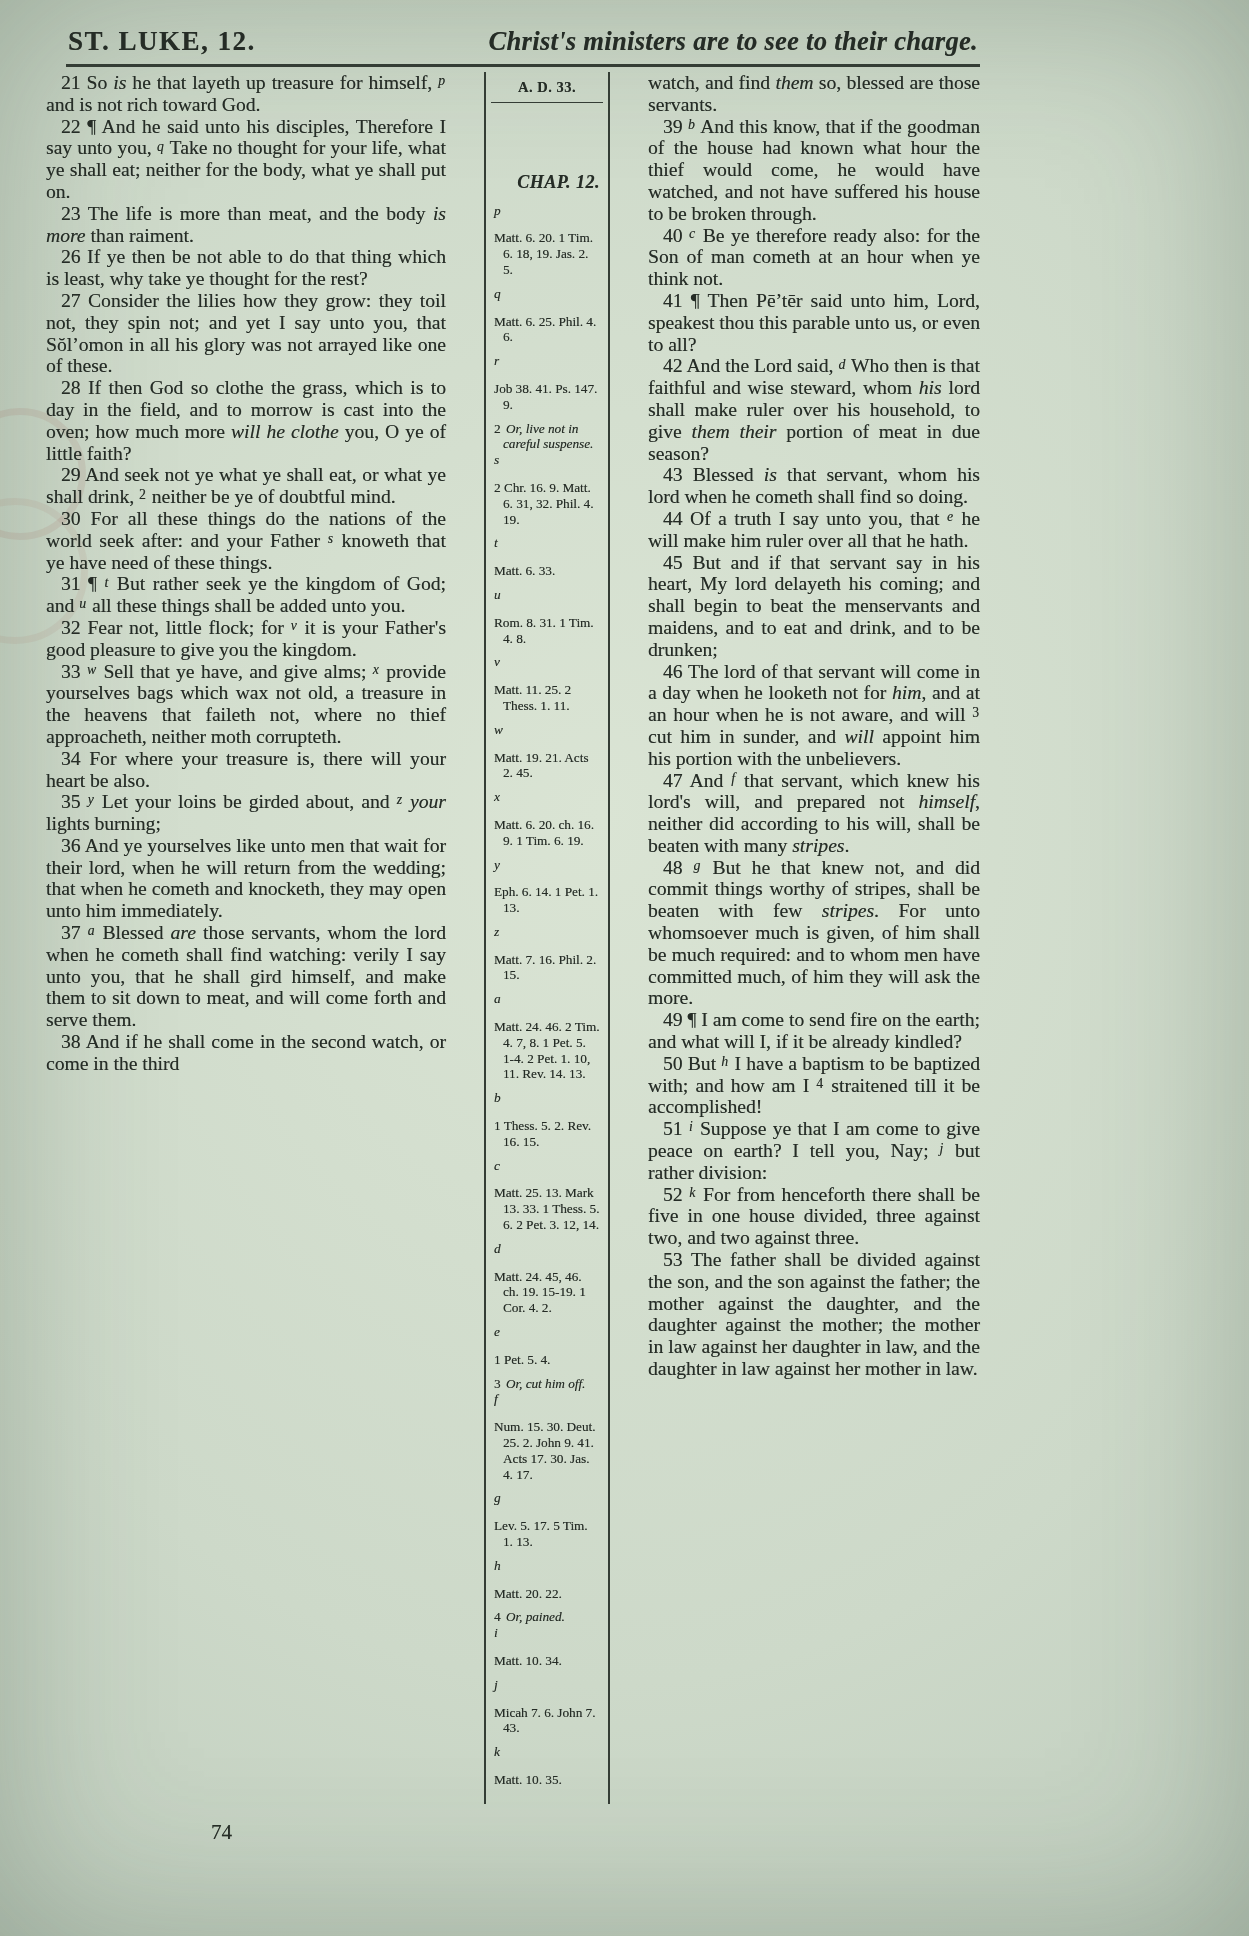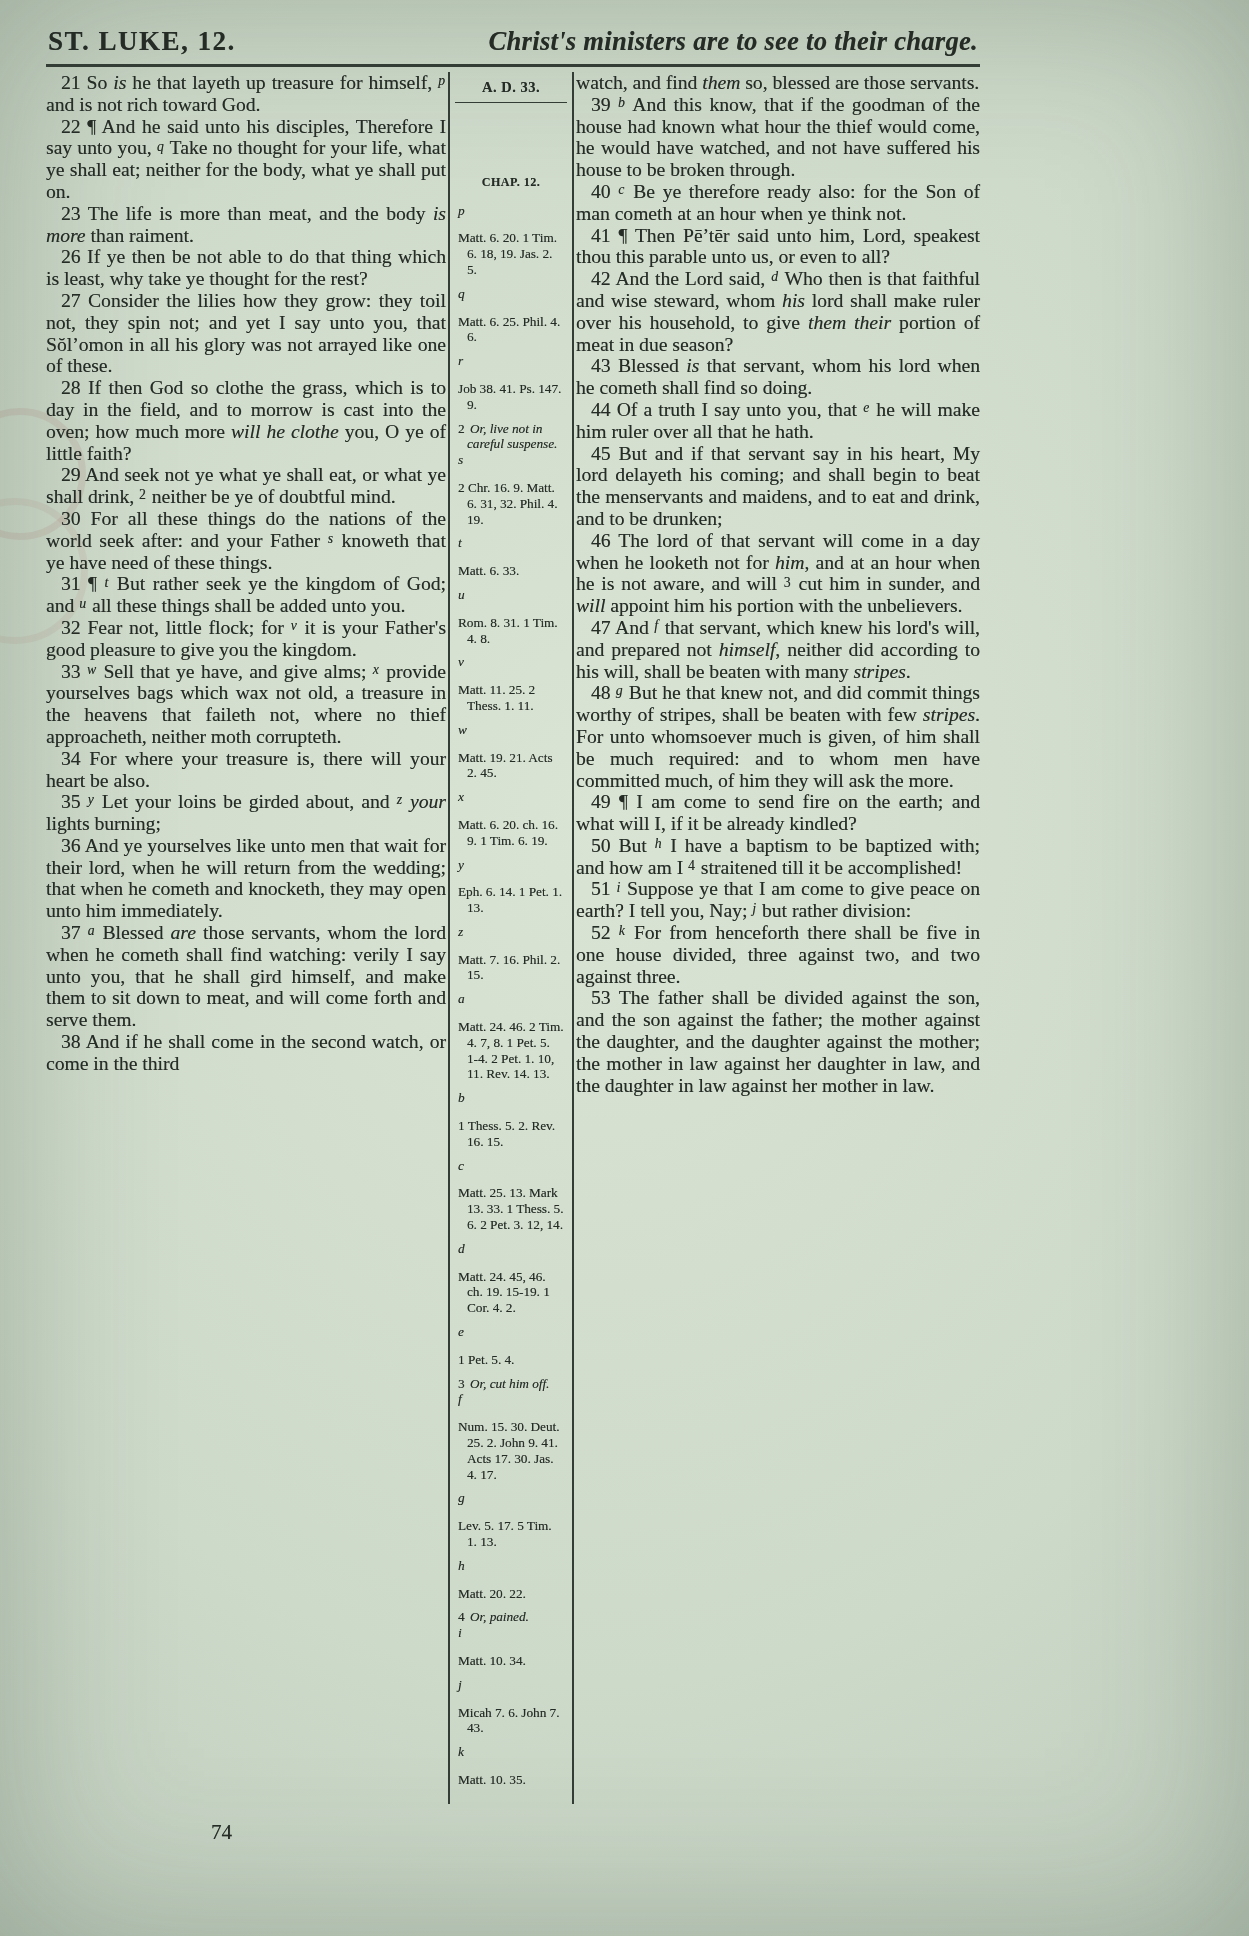--- a/index.html
+++ b/index.html
@@ -36,36 +36,37 @@
       width: 934px;
       text-shadow: 0.2px 0.2px 0.45px rgba(37, 44, 38, 0.50);
     }
 
     .header-row {
       display: flex;
       justify-content: space-between;
       align-items: flex-end;
       padding: 0 2px 7px 2px;
       border-bottom: 3px solid var(--rule, #343d35);
+      margin-left: 20px;
     }
     .chapter-title {
       font-weight: bold;
       font-size: 27px;
       letter-spacing: 1.5px;
       white-space: nowrap;
     }
     .running-head {
       font-weight: bold;
       font-style: italic;
       font-size: 26.5px;
       letter-spacing: 0.3px;
       white-space: nowrap;
     }
 
-    .columns { display: flex; margin-top: 5px; align-items: stretch; }
+    .columns { display: flex; margin-top: 5px; align-items: stretch; gap: 36px; }
 
     .text-col {
       font-size: 19.6px;
       line-height: 21.8px;
       text-align: justify;
     }
     .col-left  { width: 400px; padding-right: 2px; }
     .col-right { flex: 1; padding-left: 2px; }
 
     .col-center {
@@ -91,21 +92,21 @@
     }
     sup.gn {
       font-size: 0.70em;
       line-height: 0;
       vertical-align: 0.28em;
       padding-right: 1px;
     }
 
     .date-label { text-align: center; font-size: 14.5px; letter-spacing: 0.5px; padding: 2px 0 6px 0; font-weight: bold; }
     .date-rule  { border-bottom: 1.6px solid var(--rule, #343d35); margin: 0 -3px; }
-    .chap-label { text-align: center; font-weight: bold; font-size: 12px; letter-spacing: 0.5px; margin-top: 72px; }
+    .chap-label { text-align: right; font-weight: bold; font-size: 18px; letter-spacing: 0.5px; margin-top: 72px; font-style: italic; }
 
     .refs {
       flex: 1;
       display: flex;
       flex-direction: column;
       justify-content: space-between;
       margin-top: 12px;
       padding-bottom: 8px;
     }
     .ref-entry { padding-left: 9px; text-indent: -9px; }

